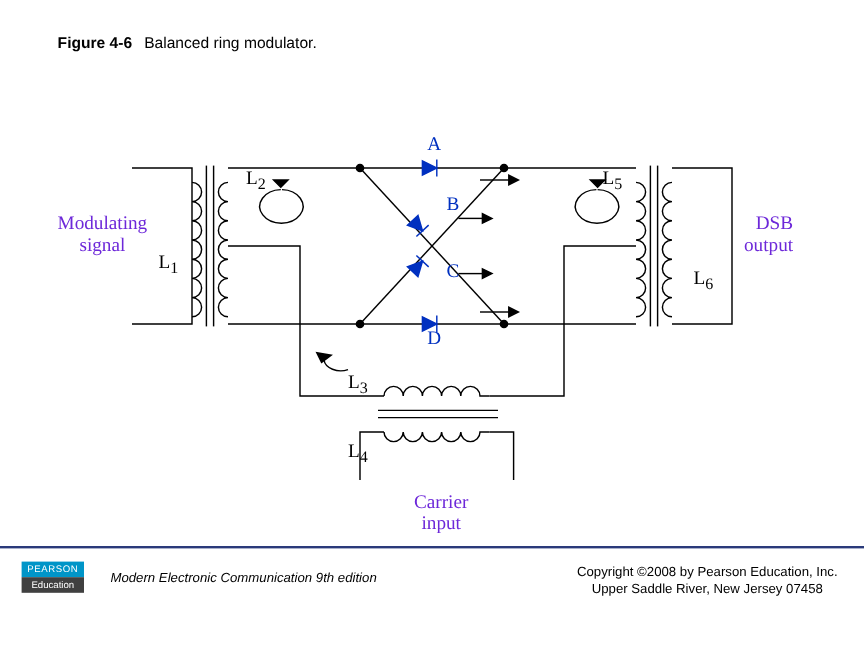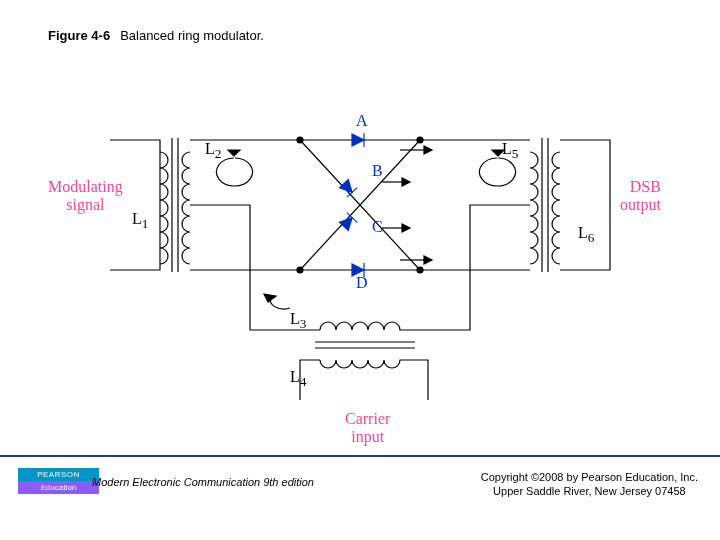--- a/index.html
+++ b/index.html
@@ -1,25 +1,25 @@
 <!DOCTYPE html>
 <html><head>
 <meta charset="utf-8">
 <style>
   body{margin:0;width:720px;height:540px;font-family:Arial,Helvetica,sans-serif;position:relative;background:#fff;color:#000}
   .title{position:absolute;top:28px;left:48px;font-size:13px}
   .title b{font-weight:bold;margin-right:10px}
   .diagram{position:absolute;top:70px;left:0;width:720px;height:370px}
   .lbl{position:absolute;font-family:'Times New Roman',serif;font-size:16px;white-space:nowrap;line-height:1.1}
-  .red{color:#ec4899}
+  .red{color:#6d28d9}
   .blue{color:#0030c0}
   .footer-rule{position:absolute;left:0;top:455px;width:720px;height:2px;background:#2a3a7a}
-  .logo{position:absolute;left:18px;top:468px;width:81px}
+  .logo{position:absolute;left:18px;top:468px;width:52px}
   .logo-top{background:#0095c8;color:#fff;font-size:8px;text-align:center;padding:2px 0;letter-spacing:.5px}
-  .logo-bot{background:#8b5cf6;color:#fff;font-size:8px;text-align:center;padding:2px 0}
+  .logo-bot{background:#404040;color:#fff;font-size:8px;text-align:center;padding:2px 0}
   .book{position:absolute;left:92px;top:475px;font-size:11px;font-style:italic;line-height:1.3}
   .book .authors{font-style:normal}
   .copy{position:absolute;right:22px;top:470px;font-size:11px;text-align:center;line-height:1.3}
 </style>
 </head>
 <body>
 
 <div class="title">
   <b>Figure 4-6</b><span>Balanced ring modulator.</span>
 </div>

